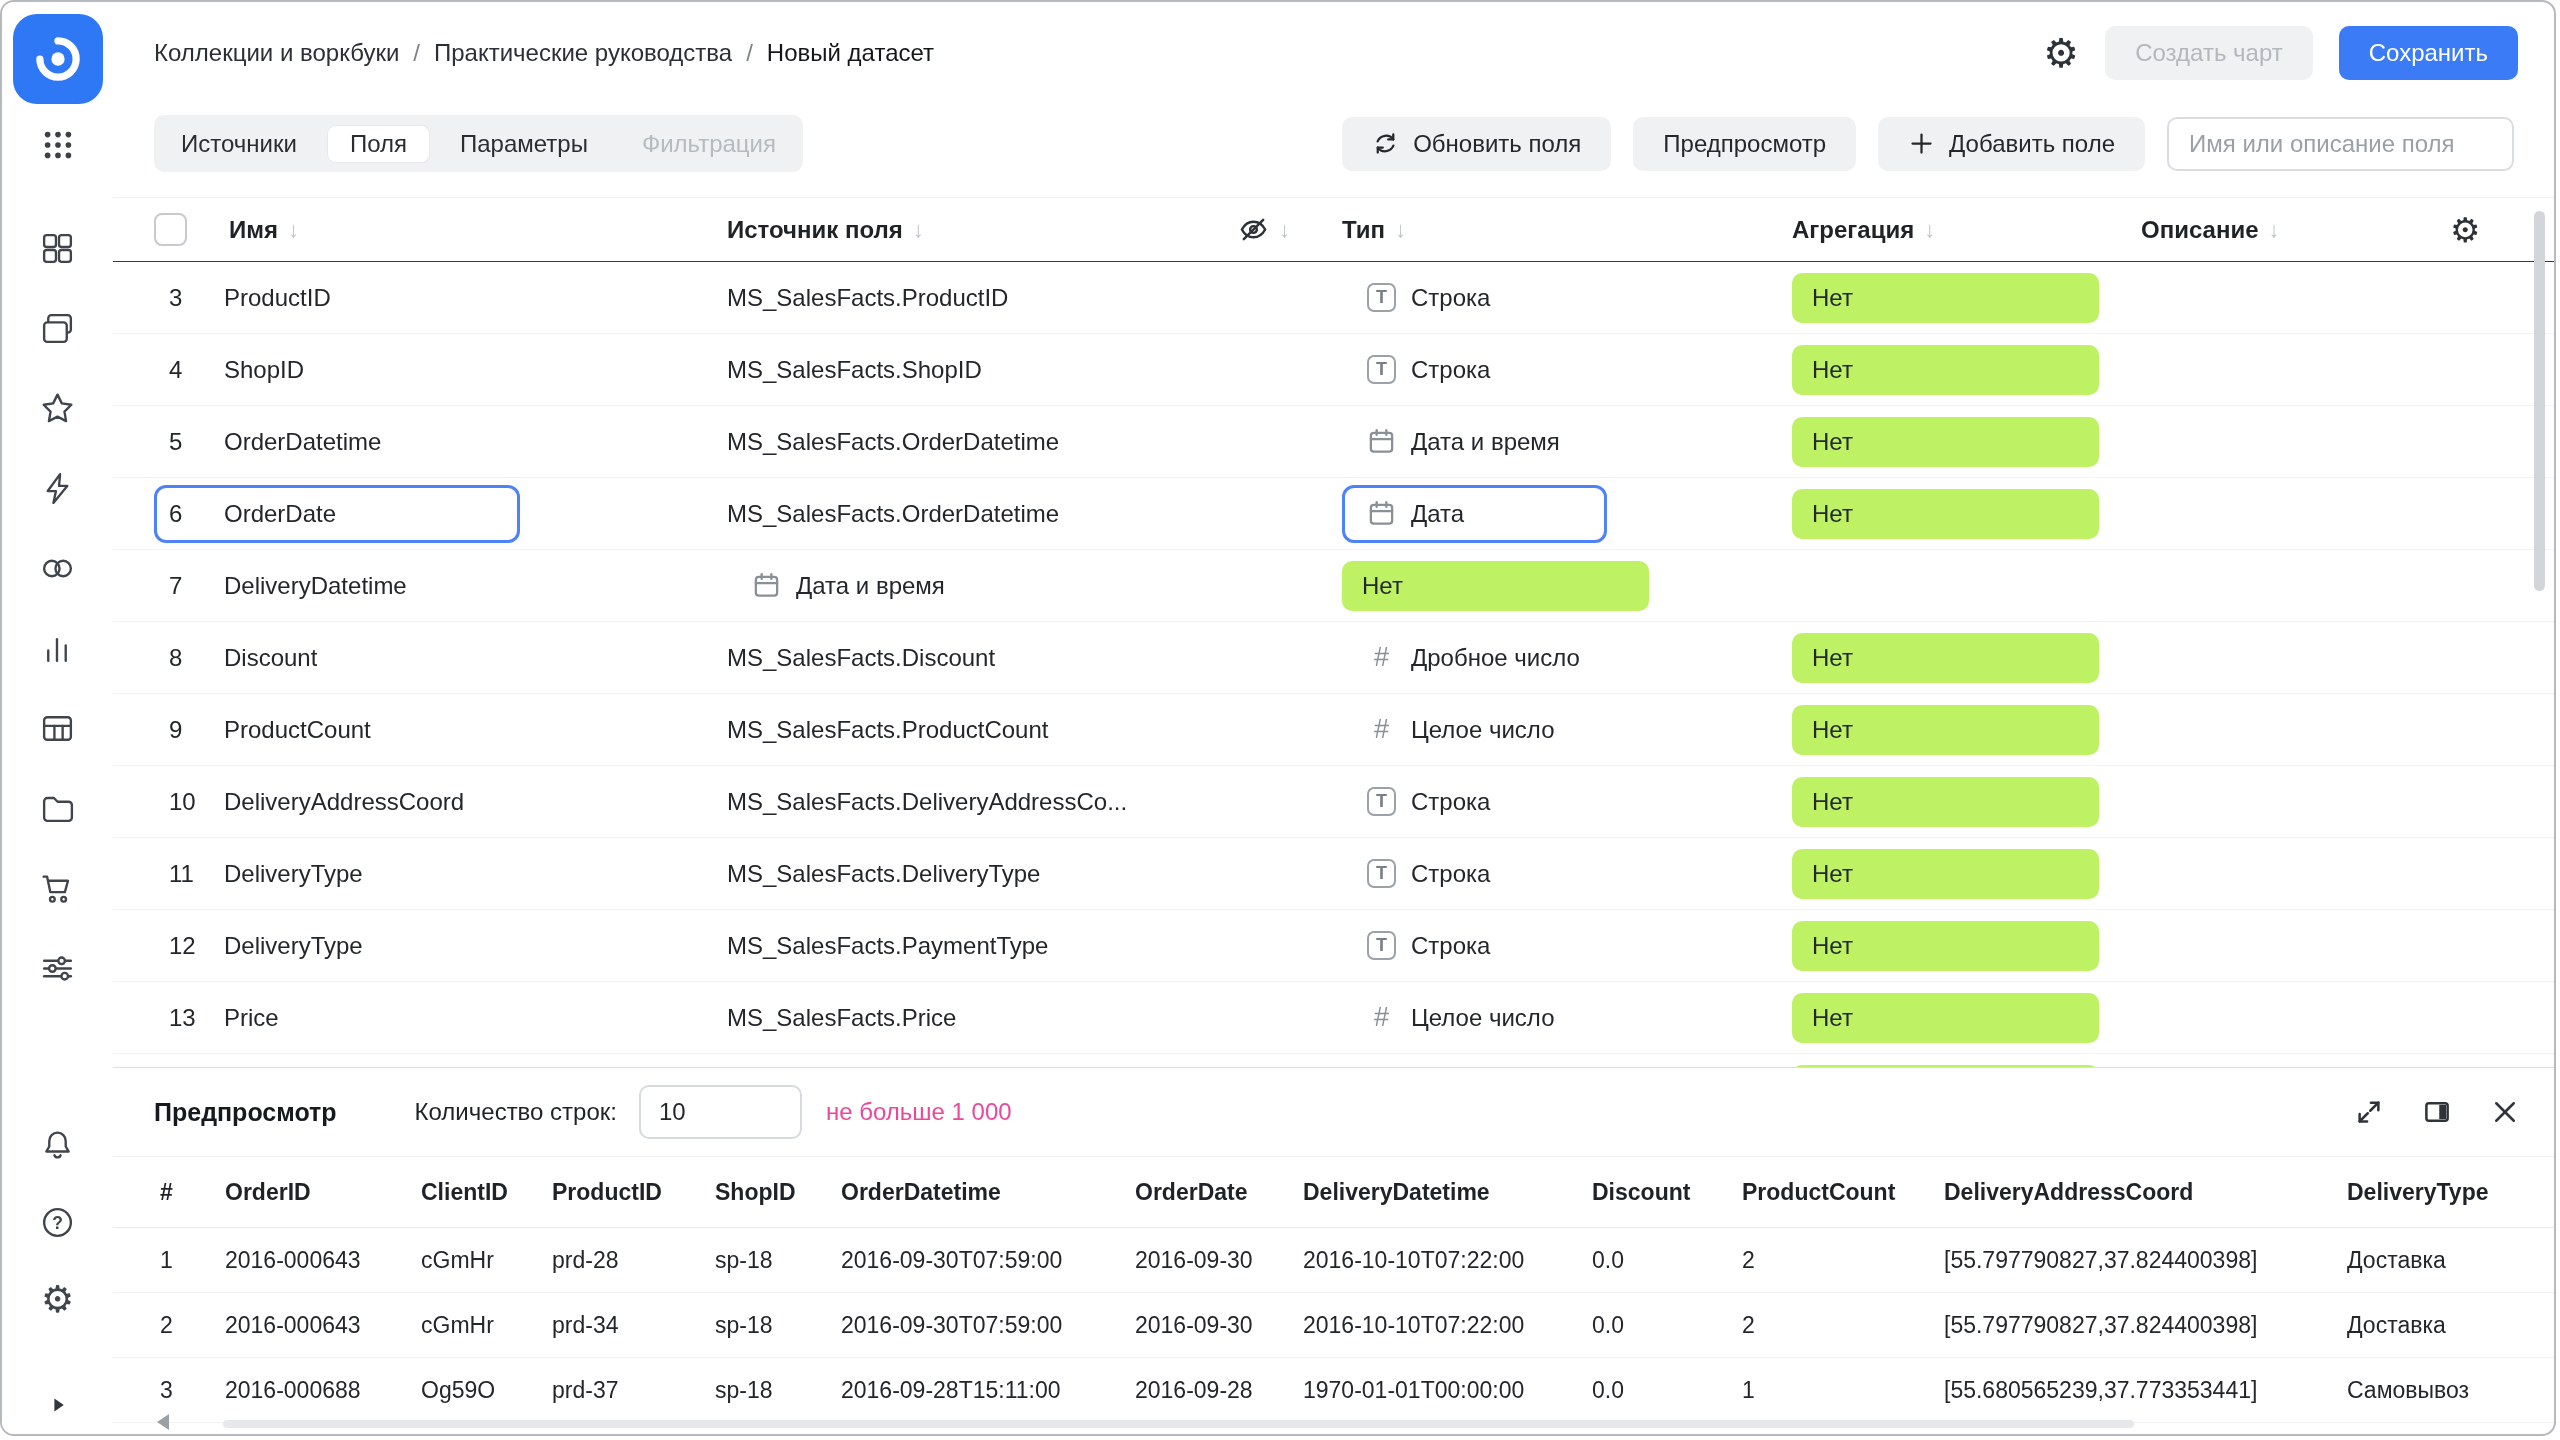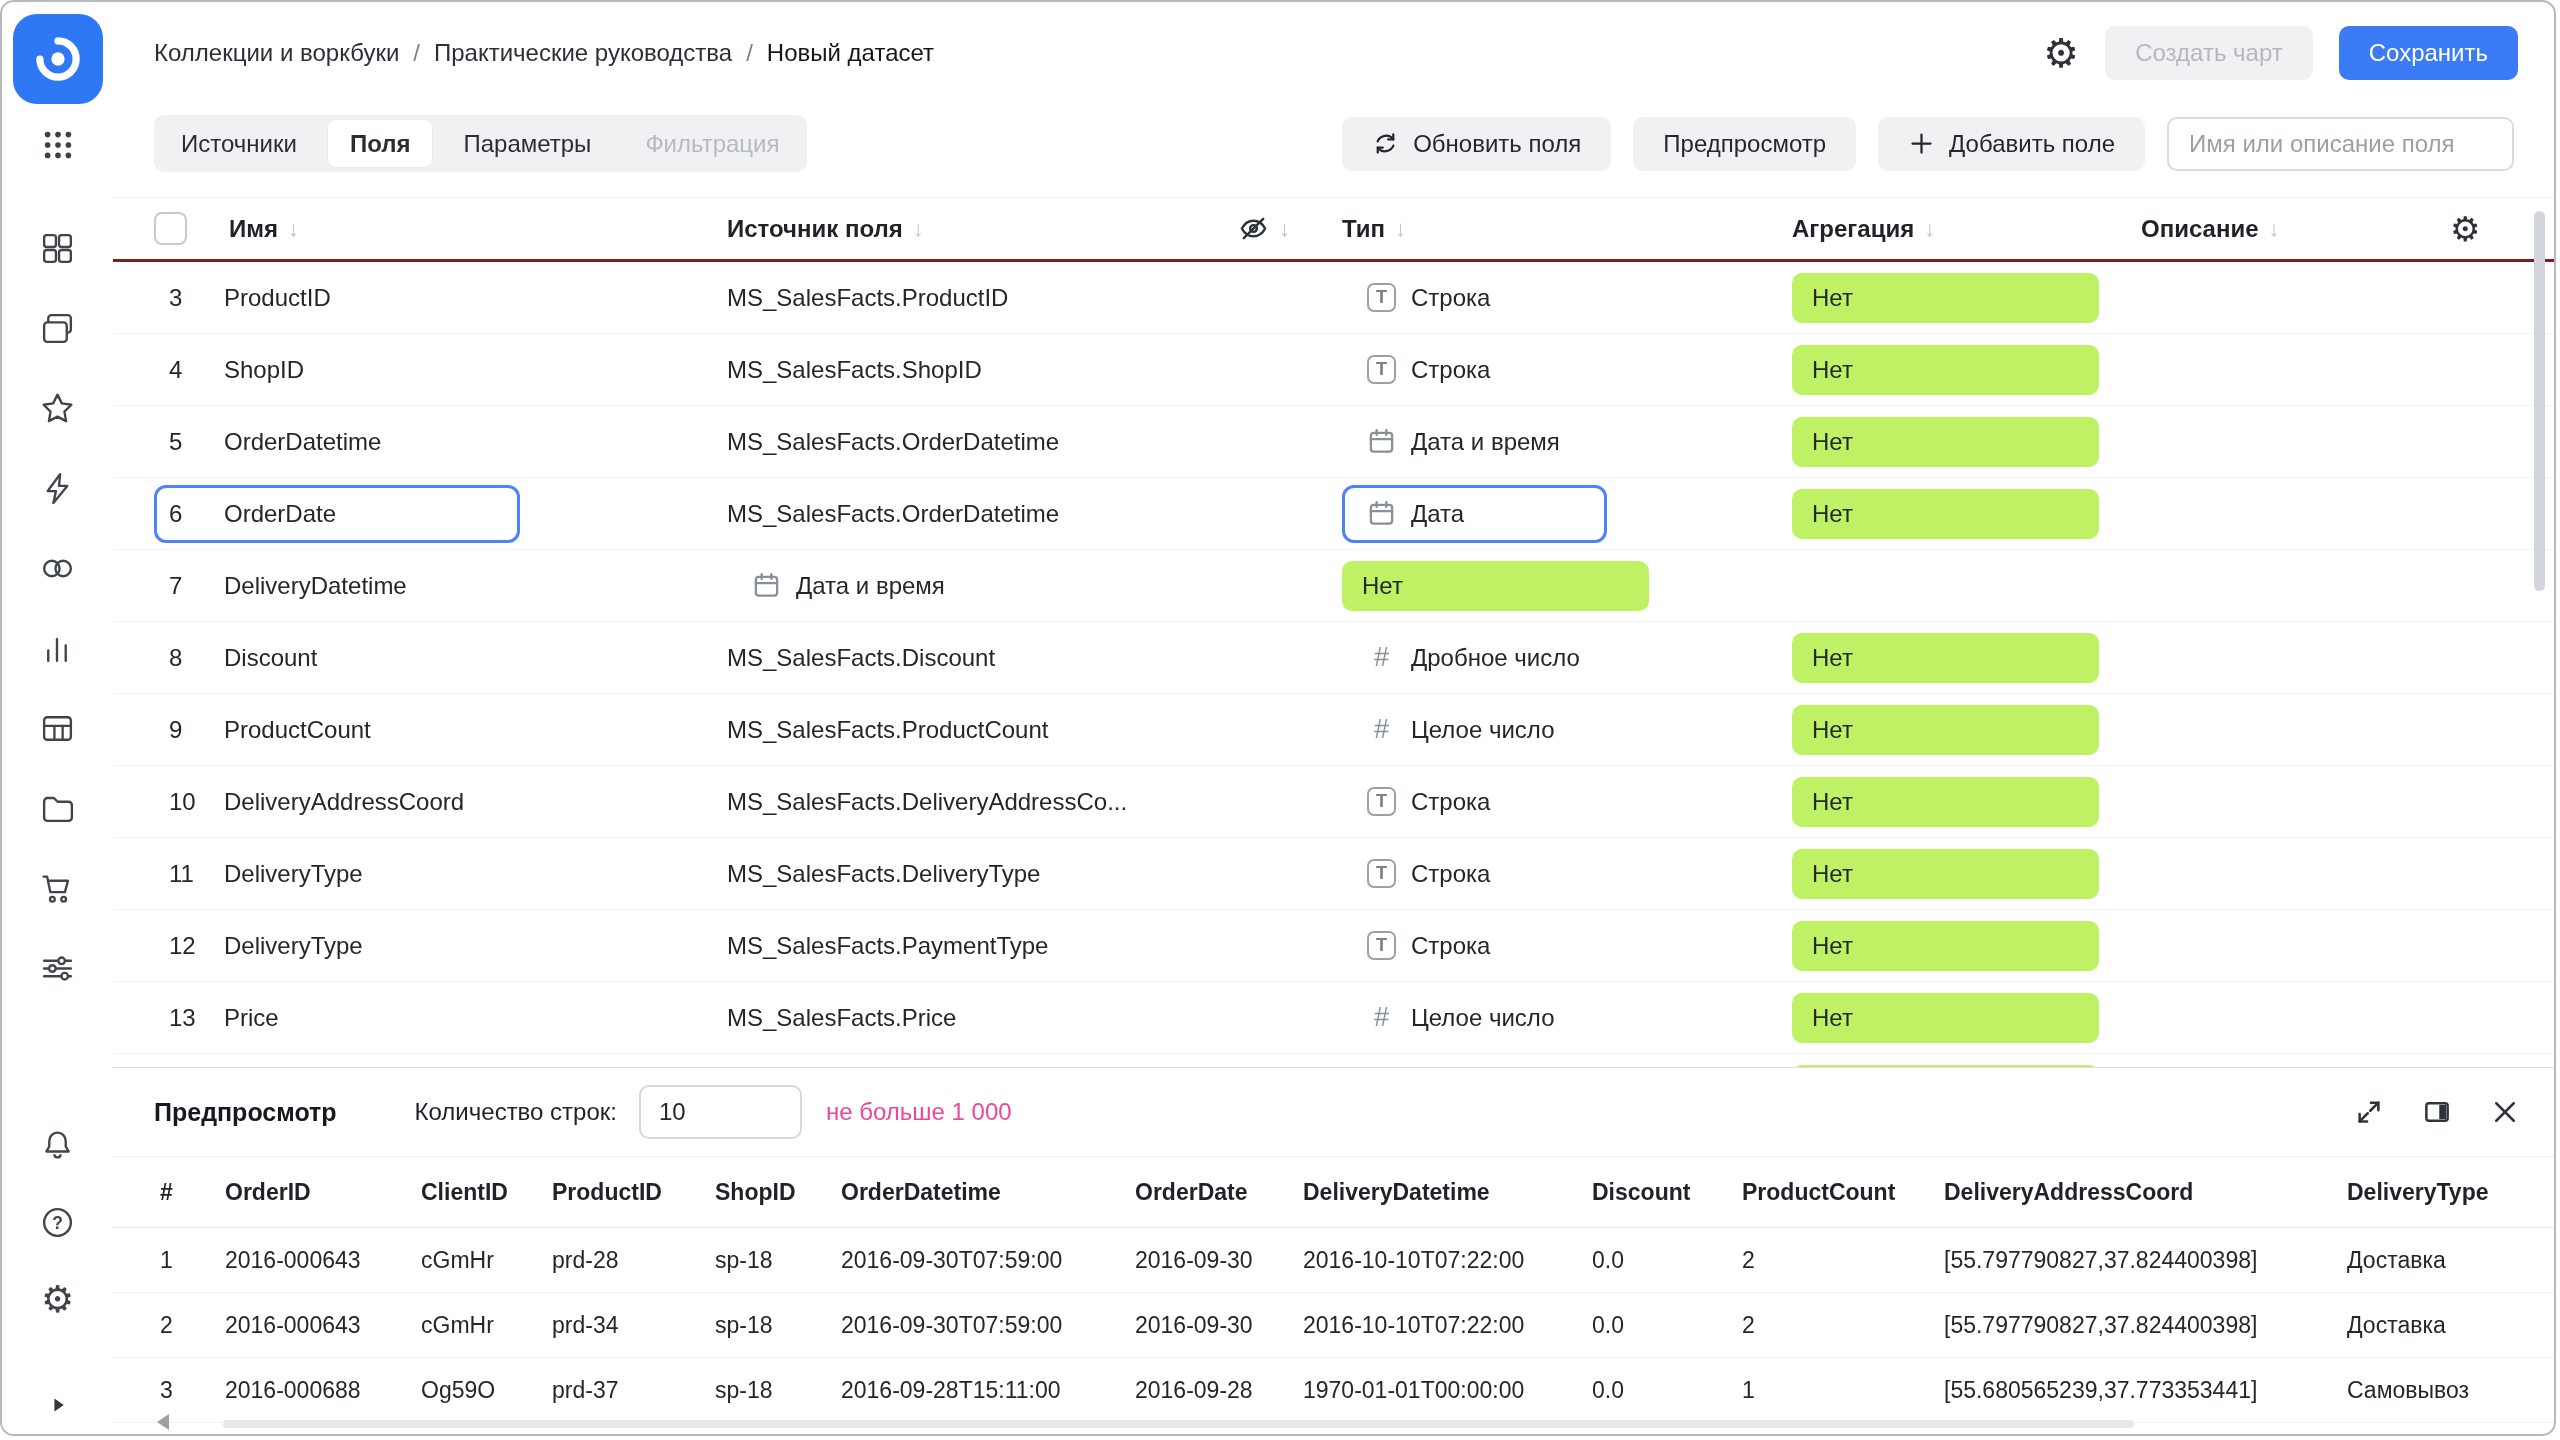--- a/index.html
+++ b/index.html
@@ -30,30 +30,30 @@
   .topbar-right{margin-left:auto;display:flex;align-items:center;gap:26px;}
   .hdr-gear{font-size:40px;line-height:1;color:#2d3238;cursor:pointer;}
   .btn{height:54px;border:none;border-radius:10px;font-size:24px;font-family:inherit;display:inline-flex;align-items:center;gap:14px;padding:0 30px;cursor:pointer;}
   .btn-disabled{background:#f0f1f3;color:#b3b8bf;}
   .btn-blue{background:#3c7bf6;color:#fff;}
   .btn-gray{background:#f0f1f3;color:#24282c;}
 
   .toolbar{flex:none;display:flex;align-items:center;padding:12px 40px 25px 41px;box-sizing:border-box;}
   .tabs{display:inline-flex;background:#f0f1f3;border-radius:10px;align-items:center;}
   .seg{height:57px;display:flex;align-items:center;padding:0 27px;font-size:24px;color:#2a2e33;border-radius:10px;cursor:pointer;}
-  .seg.active{background:#fff;height:47px;margin:0 4px;padding:0 22px;border-radius:8px;font-weight:700;box-shadow:0 0 0 1px #e7e9ec;}
+  .seg.active{background:#fff;height:36px;margin:0 4px;padding:0 22px;border-radius:8px;font-weight:400;box-shadow:0 0 0 1px #e7e9ec;}
   .seg.disabled{color:#b6bbc1;}
   .toolbar-buttons{margin-left:auto;display:flex;align-items:center;gap:22px;}
   .bicon{width:27px;height:27px;stroke:#24282c;stroke-width:2;fill:none;stroke-linecap:round;stroke-linejoin:round;}
   .search{width:347px;height:54px;box-sizing:border-box;border:2px solid #d9dce0;border-radius:10px;padding:0 20px;font-size:24px;font-family:inherit;color:#4d7c0f;}
   .search::placeholder{color:#9aa0a6;}
 
   
   .fgrid{display:grid;grid-template-columns:573px 615px 450px 349px 1fr 80px;align-items:center;padding-left:41px;padding-right:24px;box-sizing:border-box;}
-  .fields-header{flex:none;height:65px;border-top:1px solid #eef0f2;border-bottom:3px solid #7f1d1d;font-weight:700;font-size:24px;color:#1f2226;}
+  .fields-header{flex:none;height:65px;border-top:1px solid #eef0f2;border-bottom:1px solid #7f1d1d;font-weight:700;font-size:24px;color:#1f2226;}
   .hc{display:flex;align-items:center;gap:10px;}
   .sarr{color:#bfc4c9;font-size:22px;font-weight:400;}
   .checkbox{width:33px;height:33px;box-sizing:border-box;border:2px solid #c6cacf;border-radius:8px;background:#fff;margin-right:32px;flex:none;cursor:pointer;}
   .eye-group{margin-left:auto;margin-right:52px;display:flex;align-items:center;gap:10px;}
   .eyeoff{width:31px;height:31px;stroke:#2d3238;stroke-width:1.9;fill:none;stroke-linecap:round;stroke-linejoin:round;}
   .tbl-gear{font-size:34px;color:#2d3238;justify-self:center;cursor:pointer;}
 
   .fields-rows{flex:1 1 auto;min-height:0;overflow:hidden;}
   .frow{height:72px;border-bottom:1px solid #f2f4f6;font-size:24px;}
   .fc{display:flex;align-items:center;min-width:0;}

